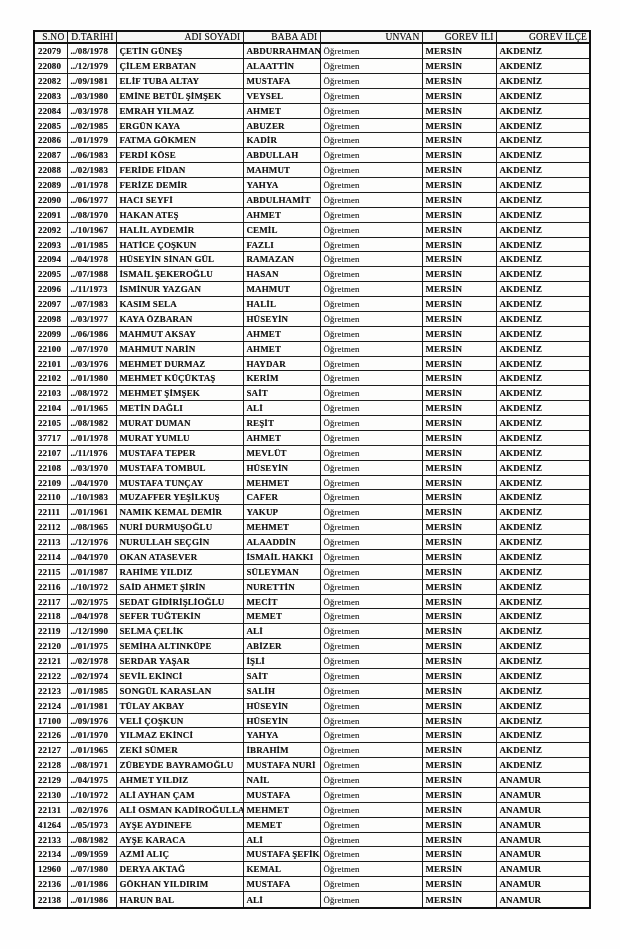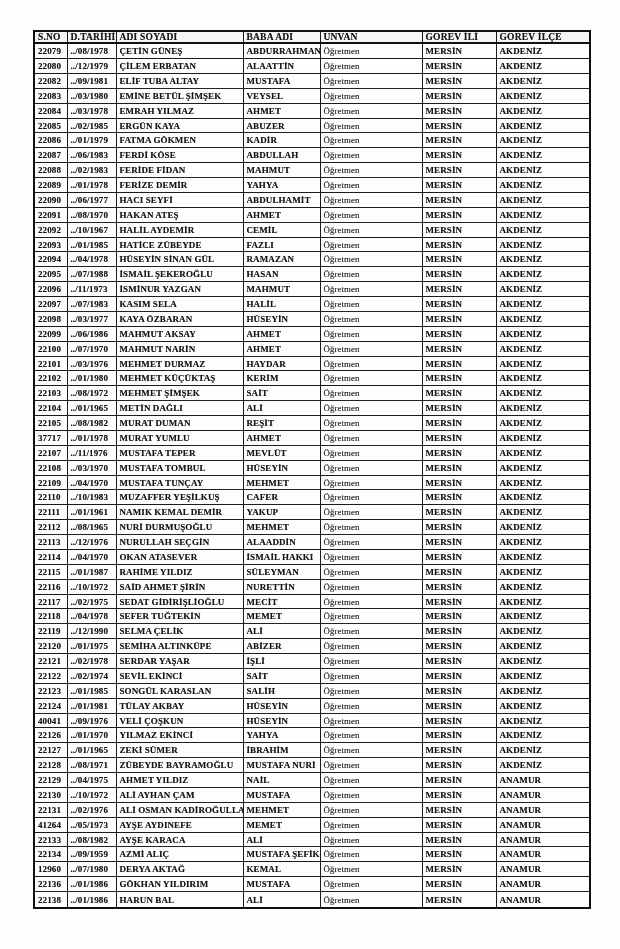--- a/index.html
+++ b/index.html
@@ -35,22 +35,22 @@
     white-space: nowrap;
     vertical-align: middle;
     color: #161616;
     text-shadow: 0 0 0.4px rgba(40,40,40,0.55);
   }
   table.doc-table {
     border: 2px solid #111;
   }
   table.doc-table th {
     font-size: 9.5px;
-    font-weight: bold;
-    text-align: left;
+    font-weight: normal;
+    text-align: right;
     border-bottom: 2px solid #111;
     background: #f6f6f4;
     letter-spacing: 0.2px;
   }
   table.doc-table td {
     font-size: 9px;
     font-weight: bold;
     letter-spacing: 0.1px;
   }
   
@@ -216,21 +216,21 @@
           <td class="col1">../10/1967</td>
           <td class="col2">HALİL AYDEMİR</td>
           <td class="col3">CEMİL</td>
           <td class="col4">Öğretmen</td>
           <td class="col5">MERSİN</td>
           <td class="col6">AKDENİZ</td>
         </tr>
         <tr>
           <td class="col0">22093</td>
           <td class="col1">../01/1985</td>
-          <td class="col2">HATİCE ZÜBEYDE</td>
+          <td class="col2">HATİCE ÇOŞKUN</td>
           <td class="col3">FAZLI</td>
           <td class="col4">Öğretmen</td>
           <td class="col5">MERSİN</td>
           <td class="col6">AKDENİZ</td>
         </tr>
         <tr>
           <td class="col0">22094</td>
           <td class="col1">../04/1978</td>
           <td class="col2">HÜSEYİN SİNAN GÜL</td>
           <td class="col3">RAMAZAN</td>
@@ -502,21 +502,21 @@
         <tr>
           <td class="col0">22124</td>
           <td class="col1">../01/1981</td>
           <td class="col2">TÜLAY AKBAY</td>
           <td class="col3">HÜSEYİN</td>
           <td class="col4">Öğretmen</td>
           <td class="col5">MERSİN</td>
           <td class="col6">AKDENİZ</td>
         </tr>
         <tr>
-          <td class="col0">40041</td>
+          <td class="col0">17100</td>
           <td class="col1">../09/1976</td>
           <td class="col2">VELİ ÇOŞKUN</td>
           <td class="col3">HÜSEYİN</td>
           <td class="col4">Öğretmen</td>
           <td class="col5">MERSİN</td>
           <td class="col6">AKDENİZ</td>
         </tr>
         <tr>
           <td class="col0">22126</td>
           <td class="col1">../01/1970</td>

